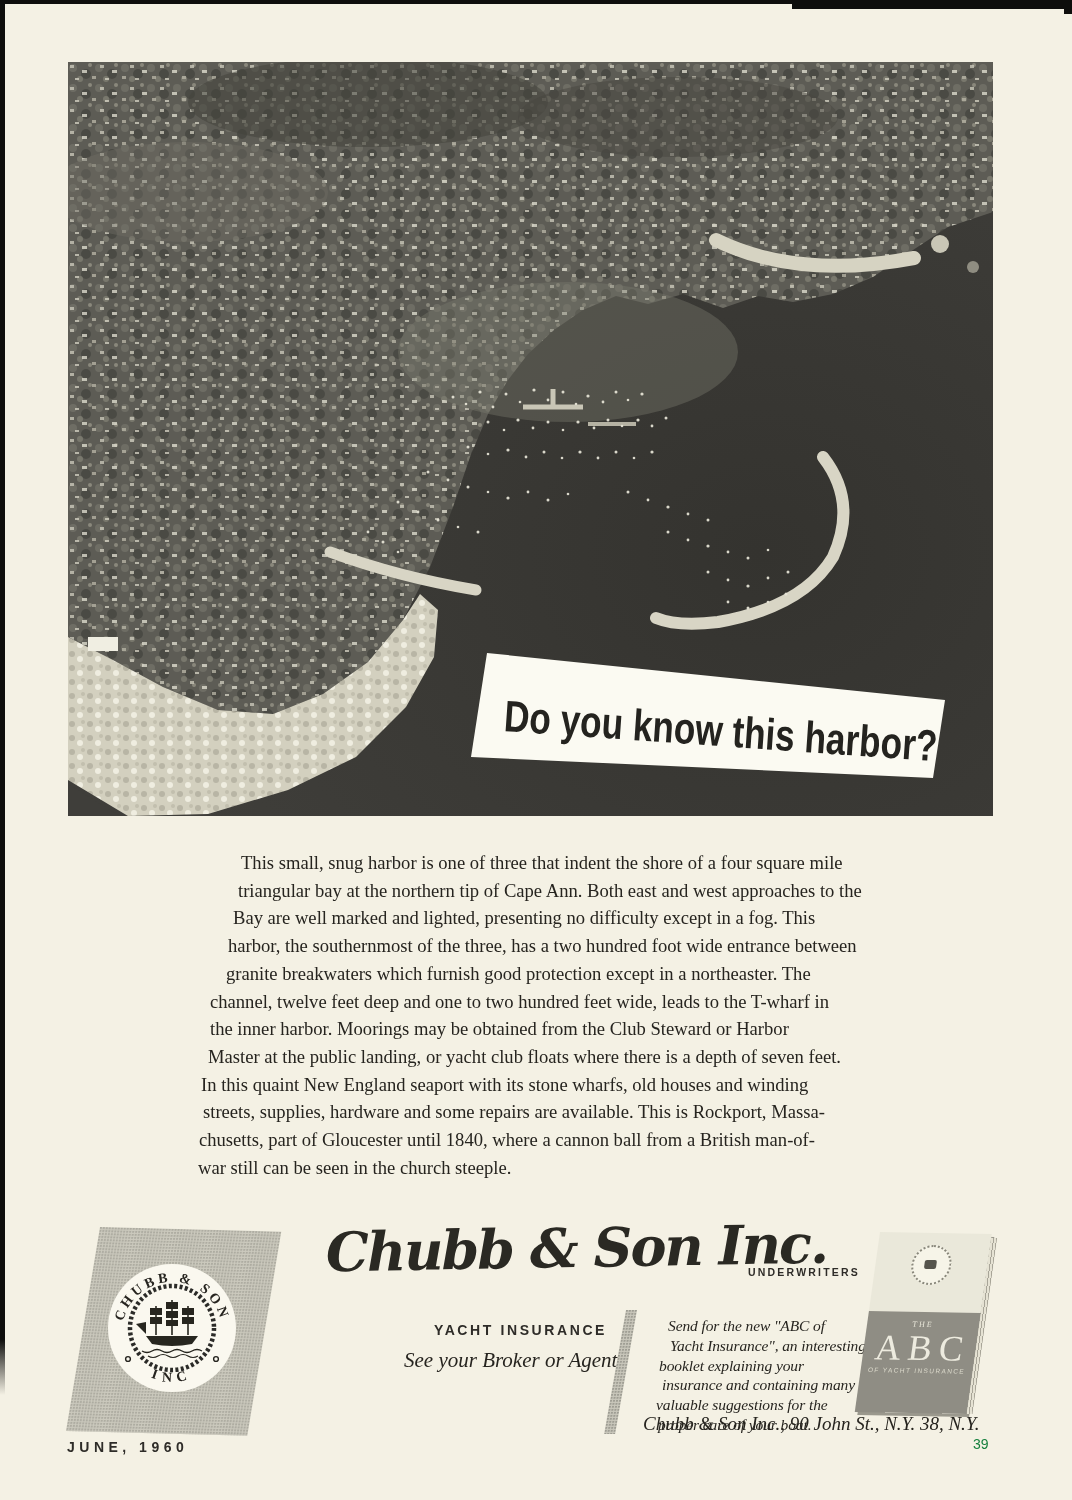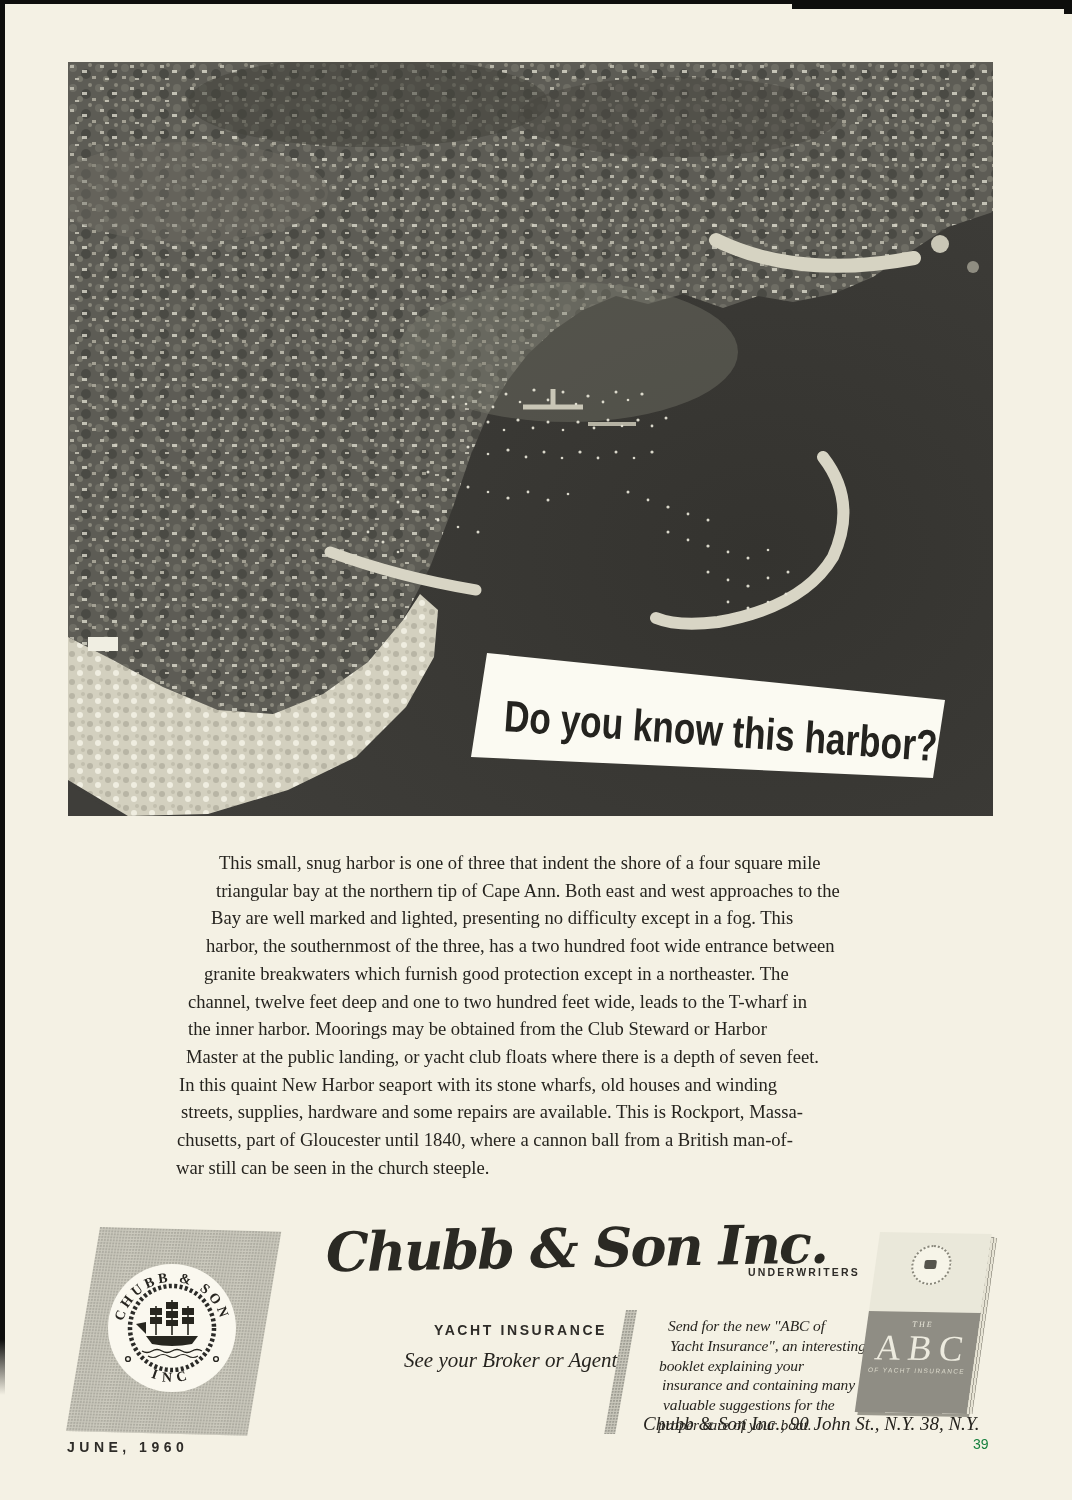--- a/index.html
+++ b/index.html
@@ -22,21 +22,21 @@
   .photo svg{display:block;width:100%;height:100%;}
 
   
   .banner{position:absolute;left:468px;top:647px;width:490px;height:140px;background:var(--banner);
     clip-path:polygon(19px 6px,477px 53px,465px 131px,3px 110px);}
   .banner-text{position:absolute;left:38px;top:44px;transform:rotate(4deg) scaleX(.8);transform-origin:left top;
     font-family:"Liberation Sans",sans-serif;font-weight:bold;font-size:44px;color:#24231f;
     letter-spacing:0;white-space:nowrap;}
 
   
-  .body-copy{position:absolute;left:176px;top:849px;width:800px;color:var(--ink);
+  .body-copy{position:absolute;left:198px;top:849px;width:800px;color:var(--ink);
     font-size:18.6px;line-height:27.7px;}
   .body-copy div{white-space:nowrap;}
   .body-copy div:nth-of-type(1){margin-left:43px;}
   .body-copy div:nth-of-type(2){margin-left:40px;}
   .body-copy div:nth-of-type(3){margin-left:35px;}
   .body-copy div:nth-of-type(4){margin-left:30px;}
   .body-copy div:nth-of-type(5){margin-left:28px;}
   .body-copy div:nth-of-type(6){margin-left:12px;}
   .body-copy div:nth-of-type(7){margin-left:12px;}
   .body-copy div:nth-of-type(8){margin-left:10px;}
@@ -67,21 +67,21 @@
     transform:skewX(-10deg);transform-origin:left top;background:var(--stone);
     background-image:radial-gradient(circle at 1px 1px,rgba(60,60,55,.3) 0 .8px,transparent 1.2px);
     background-size:3px 3px;}
   .offer{position:absolute;left:656px;top:1316px;font-style:italic;font-size:15.5px;
     line-height:19.8px;color:var(--ink);letter-spacing:-.1px;}
   .offer div{white-space:nowrap;}
   .offer div:nth-of-type(1){margin-left:12px;}
   .offer div:nth-of-type(2){margin-left:14px;}
   .offer div:nth-of-type(3){margin-left:3px;}
   .offer div:nth-of-type(4){margin-left:6px;}
-  .offer div:nth-of-type(5){margin-left:7px;font-family:Liberation Serif, serif;}
+  .offer div:nth-of-type(5){margin-left:0;font-family:Liberation Serif, serif;}
   .offer div:nth-of-type(6){margin-left:2px;}
   .address{position:absolute;left:643px;top:1413px;font-size:19px;color:var(--ink);white-space:nowrap;font-style:italic;}
 
   
   .booklet{position:absolute;left:880px;top:1232px;width:112px;height:180px;
     transform:skewX(-7deg) rotate(1deg);transform-origin:left top;
     box-shadow:3px 3px 0 rgba(80,78,70,.55);}
   .booklet-pages{position:absolute;right:-6px;top:4px;width:7px;height:176px;
     background:repeating-linear-gradient(90deg,#a8a598 0 1px,#e5e2d3 1px 3px);}
   .booklet-top{position:absolute;left:0;top:0;width:100%;height:44%;background:#eae8da;}
@@ -252,21 +252,21 @@
   <div class="body-copy">
 
   <div class="body-line">This small, snug harbor is one of three that indent the shore of a four square mile</div>
       <div class="body-line">triangular bay at the northern tip of Cape Ann. Both east and west approaches to the</div>
       <div class="body-line">Bay are well marked and lighted, presenting no difficulty except in a fog. This</div>
       <div class="body-line">harbor, the southernmost of the three, has a two hundred foot wide entrance between</div>
       <div class="body-line">granite breakwaters which furnish good protection except in a northeaster. The</div>
       <div class="body-line">channel, twelve feet deep and one to two hundred feet wide, leads to the T-wharf in</div>
       <div class="body-line">the inner harbor. Moorings may be obtained from the Club Steward or Harbor</div>
       <div class="body-line">Master at the public landing, or yacht club floats where there is a depth of seven feet.</div>
-      <div class="body-line">In this quaint New Harbor seaport with its stone wharfs, old houses and winding</div>
+      <div class="body-line">In this quaint New England seaport with its stone wharfs, old houses and winding</div>
       <div class="body-line">streets, supplies, hardware and some repairs are available. This is Rockport, Massa-</div>
       <div class="body-line">chusetts, part of Gloucester until 1840, where a cannon ball from a British man-of-</div>
       <div class="body-line">war still can be seen in the church steeple.</div>
     </div>
 
   <div class="logo-slab"></div>
   <svg class="seal" viewBox="0 0 132 132">
     <defs>
       <path id="sealTop" d="M16,70 A50,50 0 1 1 116,70" fill="none"></path>
       <path id="sealBottom" d="M18,84 A50,50 0 0 0 114,84" fill="none"></path>

